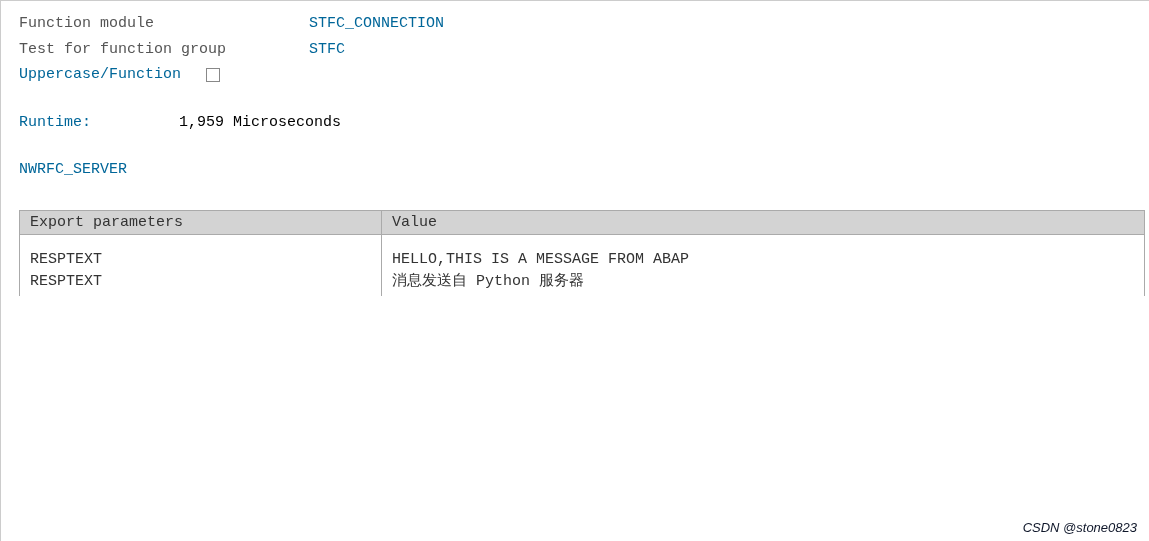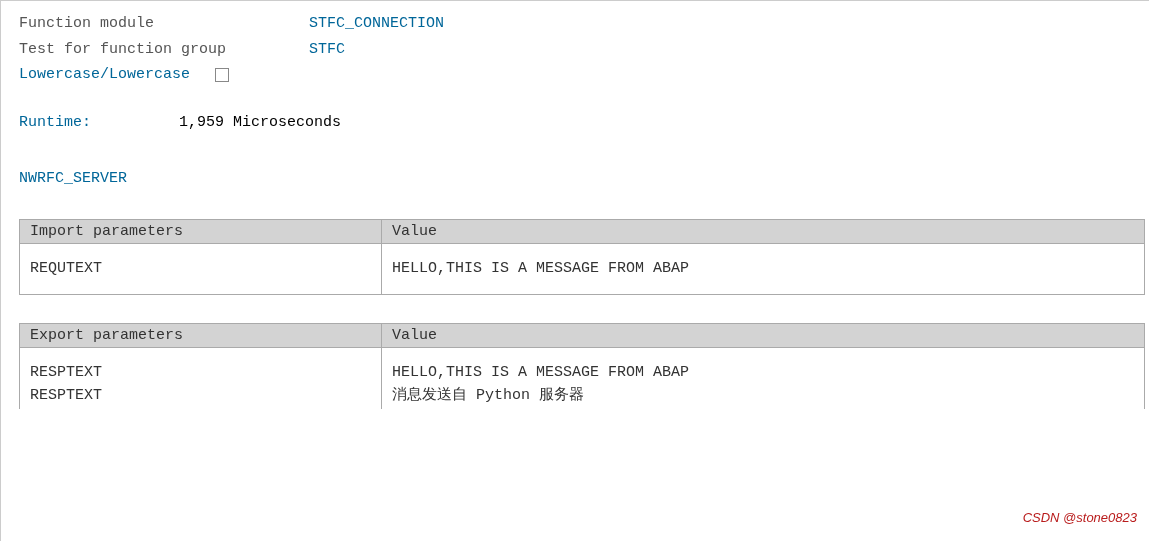--- a/index.html
+++ b/index.html
@@ -48,21 +48,21 @@
       height: 14px;
       border: 1px solid #888;
       margin-left: 25px;
       background: #fff;
     }
     .section-gap {
       height: 22px;
     }
     .runtime-row {
       display: flex;
-      margin-bottom: 12px;
+      margin-bottom: 3px;
       line-height: 1.5;
     }
     .runtime-label {
       color: #006699;
       min-width: 160px;
     }
     .runtime-value {
       color: #000000;
     }
     .data-table {
@@ -92,23 +92,23 @@
       padding-top: 14px;
       padding-bottom: 14px;
       vertical-align: top;
       line-height: 1.5;
     }
     .col-param {
       width: 362px;
     }
     .watermark {
       position: absolute;
-      bottom: 16px;
+      bottom: 6px;
       right: 12px;
-      color: #b91c1c;
+      color: #0f172a;
       font-size: 13px;
       font-family: Arial, sans-serif;
       font-style: italic;
     }
   </style>
 </head>
 <body>
 
 <div class="container">
 
@@ -116,55 +116,37 @@
     <span class="info-label">Function module</span>
     <span class="info-value">STFC_CONNECTION</span>
   </div>
 
   <div class="info-row">
     <span class="info-label">Test for function group</span>
     <span class="info-value">STFC</span>
   </div>
 
   <div class="info-row checkbox-wrap">
-    <span class="blue-label">Lowercase/Lowercase</span>
+    <span class="blue-label">Uppercase/Function</span>
     <span class="checkbox"></span>
   </div>
 
   <div class="section-gap"></div>
 
   <div class="runtime-row">
     <span class="runtime-label">Runtime:</span>
     <span class="runtime-value">1,959 Microseconds</span>
   </div>
 
   <div class="section-gap"></div>
 
   <div class="info-row">
     <span class="info-value">NWRFC_SERVER</span>
   </div>
 
-  <table class="data-table">
-    <colgroup>
-      <col class="col-param">
-      <col>
-    </colgroup>
-    <thead>
-      <tr>
-        <th>Import parameters</th>
-        <th>Value</th>
-      </tr>
-    </thead>
-    <tbody>
-      <tr>
-        <td>REQUTEXT</td>
-        <td>HELLO,THIS IS A MESSAGE FROM ABAP</td>
-      </tr>
-    </tbody>
-  </table>
 
   <table class="data-table">
     <colgroup>
       <col class="col-param">
       <col>
     </colgroup>
     <thead>
       <tr>
         <th>Export parameters</th>
         <th>Value</th>

